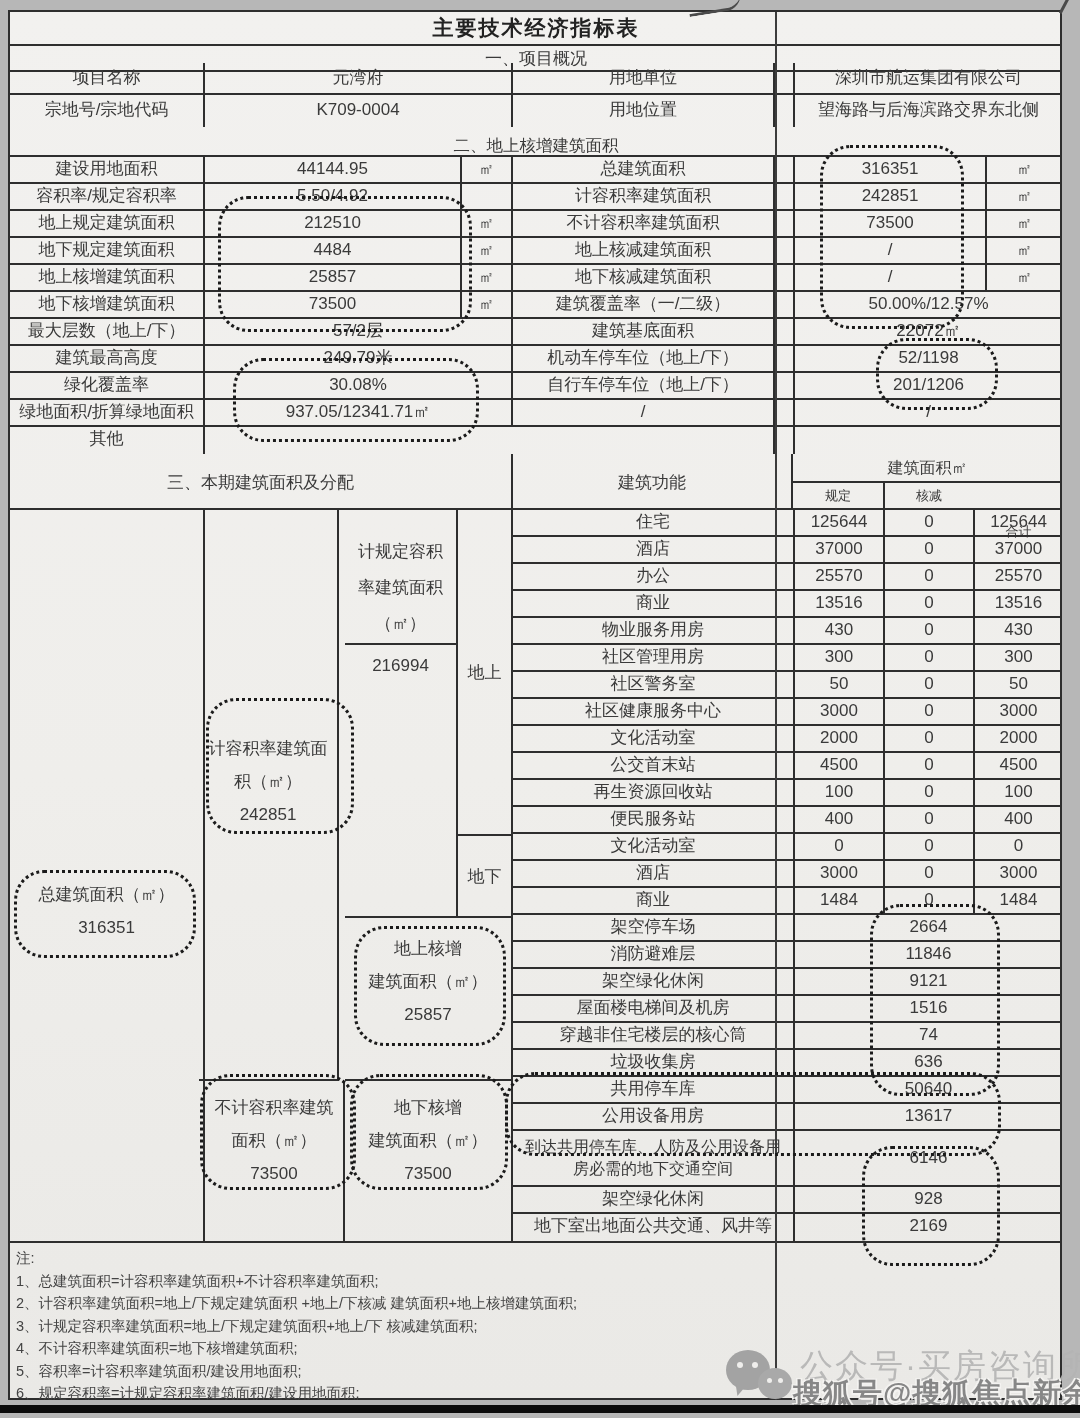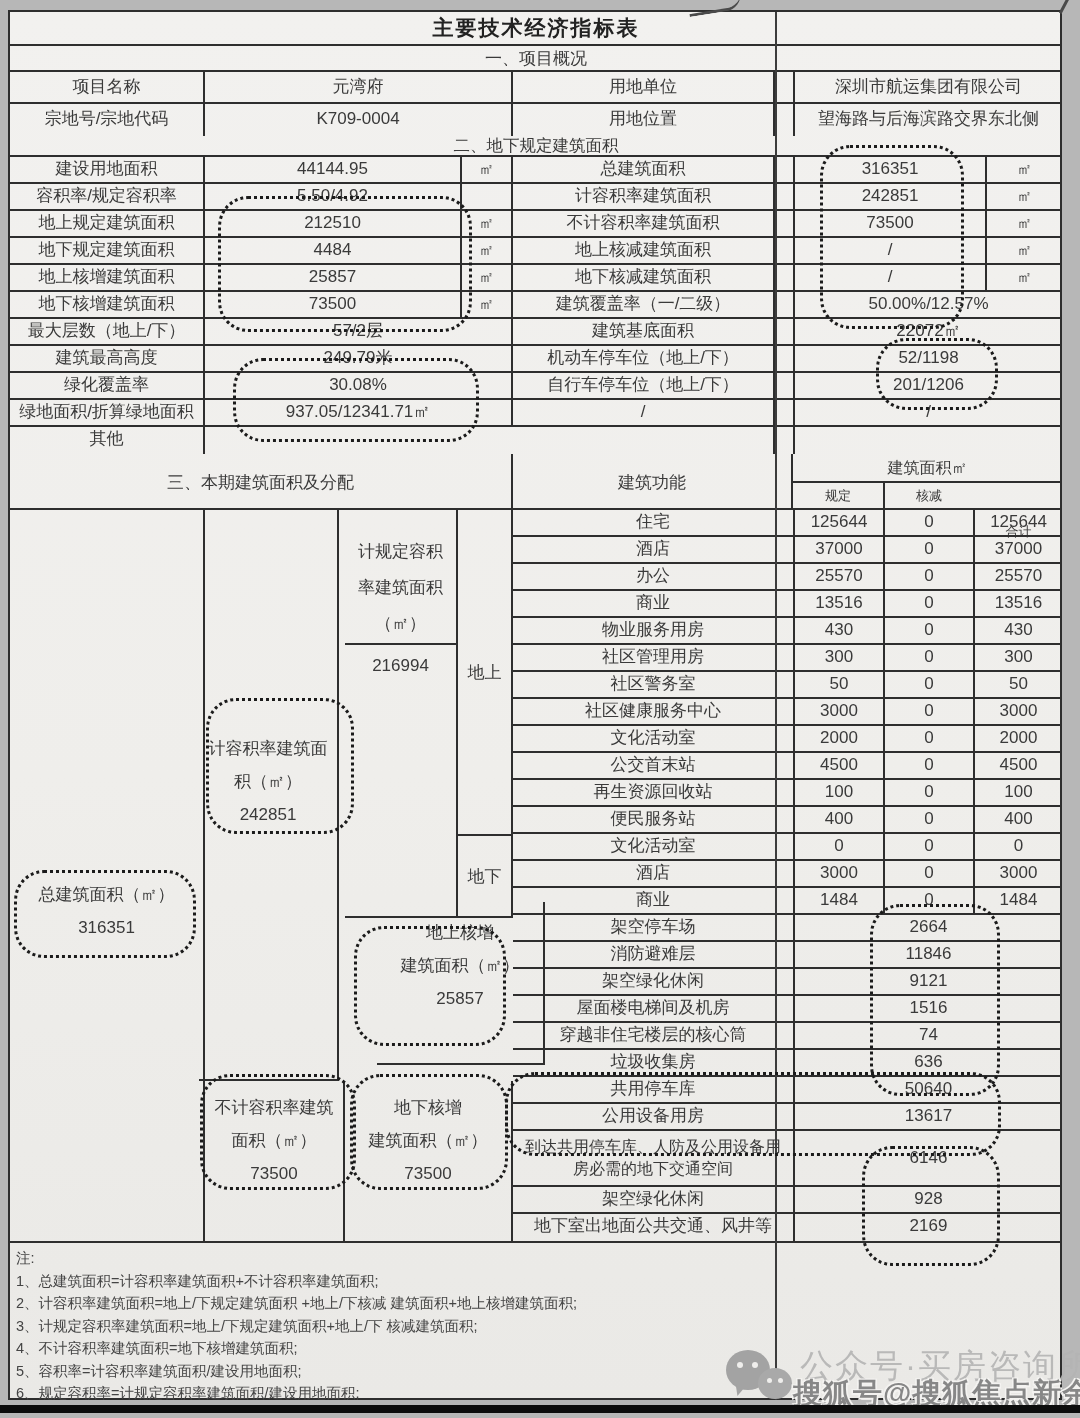--- a/index.html
+++ b/index.html
@@ -18,21 +18,21 @@
   .band{position:absolute;left:0;width:1052px;box-sizing:border-box;}
   .trow{display:flex;align-items:center;justify-content:center;box-sizing:border-box;}
   .title-band{top:0;height:34px;border-bottom:2.5px solid var(--ink);font-size:21px;font-weight:bold;letter-spacing:2px;color:#222;}
   .hdr1{top:34px;height:26px;border-bottom:2px solid var(--ink);font-size:17px;}
   .hdr2{top:124px;height:21px;border-bottom:2px solid var(--ink);font-size:16.5px;}
   
   .row{display:flex;box-sizing:border-box;border-bottom:2px solid var(--ink);}
   .row:last-child{border-bottom:none;}
   .c{box-sizing:border-box;text-align:center;overflow:hidden;white-space:nowrap;}
   
-  .s1{top:60px;height:64px;}
+  .s1{top:51px;height:64px;}
   .s1 .row{height:32px;line-height:30px;font-size:17px;}
   .s1 .c.l1{width:195px;border-right:2px solid var(--ink);}
   .s1 .c.v1{width:308px;border-right:2px solid var(--ink);}
   .s1 .c.l2{width:262px;border-right:2px solid var(--ink);}
   .s1 .c.gap{width:18px;}
   .s1 .c.v2{width:269px;border-left:2px solid var(--ink);}
   
   .s2{top:145px;height:297px;}
   .s2 .row{height:27px;line-height:24px;font-size:17px;}
   .s2 .c.l1{width:195px;border-right:2px solid var(--ink);}
@@ -60,21 +60,21 @@
   .s3body{top:498px;height:731px;}
   .lp{position:absolute;box-sizing:border-box;border-right:2px solid var(--ink);text-align:center;font-size:17px;}
   .lp .lp-inner{position:absolute;left:0;right:0;line-height:33px;}
   .lp.colA{left:0;top:0;width:195px;height:731px;}
   .lp.colB1{left:189px;top:0;width:140px;height:571px;border-bottom:2px solid var(--ink);}
   .lp.colB2{left:195px;top:571px;width:140px;height:160px;}
   .lp.colC1a{left:335px;top:0;width:113px;height:135px;border-bottom:2px solid var(--ink);padding-top:24px;line-height:36px;}
   .lp.colC1b{left:335px;top:135px;width:113px;height:273px;border-bottom:2px solid var(--ink);padding-top:6px;line-height:30px;}
   .lp.colD1{left:448px;top:0;width:55px;height:326px;border-bottom:2px solid var(--ink);display:flex;align-items:center;justify-content:center;}
   .lp.colD2{left:448px;top:326px;width:55px;height:82px;border-bottom:2px solid var(--ink);display:flex;align-items:center;justify-content:center;}
-  .lp.colCD2{left:335px;top:392px;width:168px;height:163px;border-bottom:2px solid var(--ink);margin-left:32px;}
+  .lp.colCD2{left:335px;top:408px;width:168px;height:163px;border-bottom:2px solid var(--ink);}
   .lp.colCD3{left:335px;top:571px;width:168px;height:160px;}
   .s3rows{position:absolute;left:503px;top:0;width:549px;height:731px;}
   .s3rows .row{height:27px;line-height:24px;font-size:17px;}
   .s3rows .c.name{width:280px;}
   .s3rows .c.g{width:90px;border-left:2px solid var(--ink);}
   .s3rows .c.h{width:90px;border-left:2px solid var(--ink);}
   .s3rows .c.j{width:89px;border-left:2px solid var(--ink);}
   .s3rows .c.merged{width:269px;border-left:2px solid var(--ink);}
   .s3rows .row:not(.merged) .c.merged{display:none;}
   .s3rows .row.tall{height:56px;}
@@ -130,21 +130,21 @@
         <div class="row">
           <div class="c l1">宗地号/宗地代码</div>
           <div class="c v1">K709-0004</div>
           <div class="c l2">用地位置</div>
           <div class="c gap"></div>
           <div class="c v2">望海路与后海滨路交界东北侧</div>
         </div>
       </div>
 
     <div class="band trow hdr2">
-      <span>二、地下规定建筑面积</span>
+      <span>二、地上核增建筑面积</span>
     </div>
 
     <div class="band s2">
 
         <div class="row">
           <div class="c l1">建设用地面积</div>
           <div class="c v1">44144.95</div>
           <div class="c u1">㎡</div>
           <div class="c l2">总建筑面积</div>
           <div class="c gap"></div>

